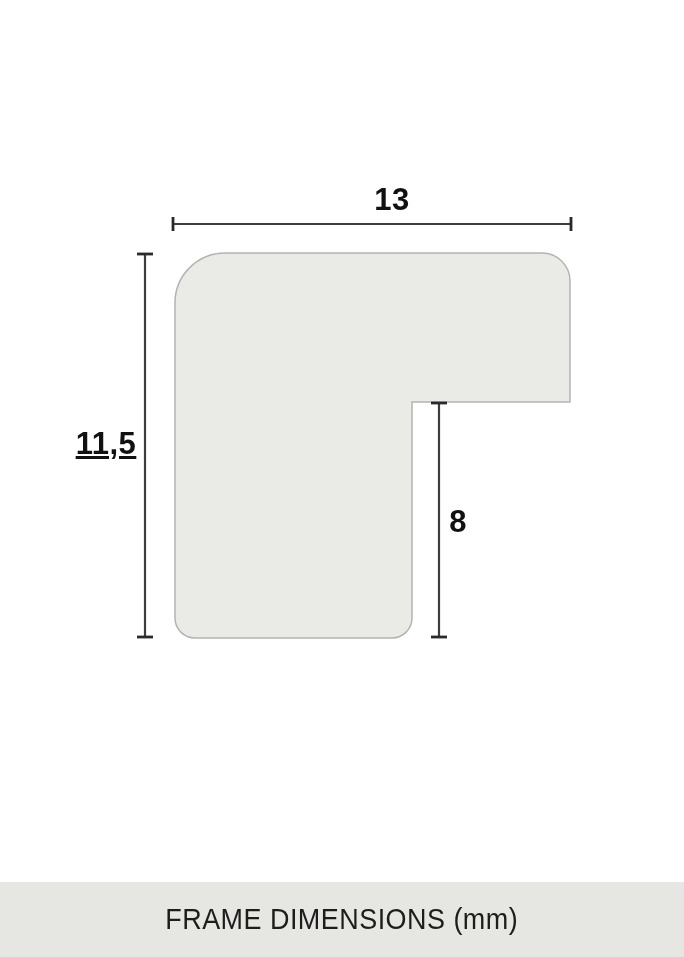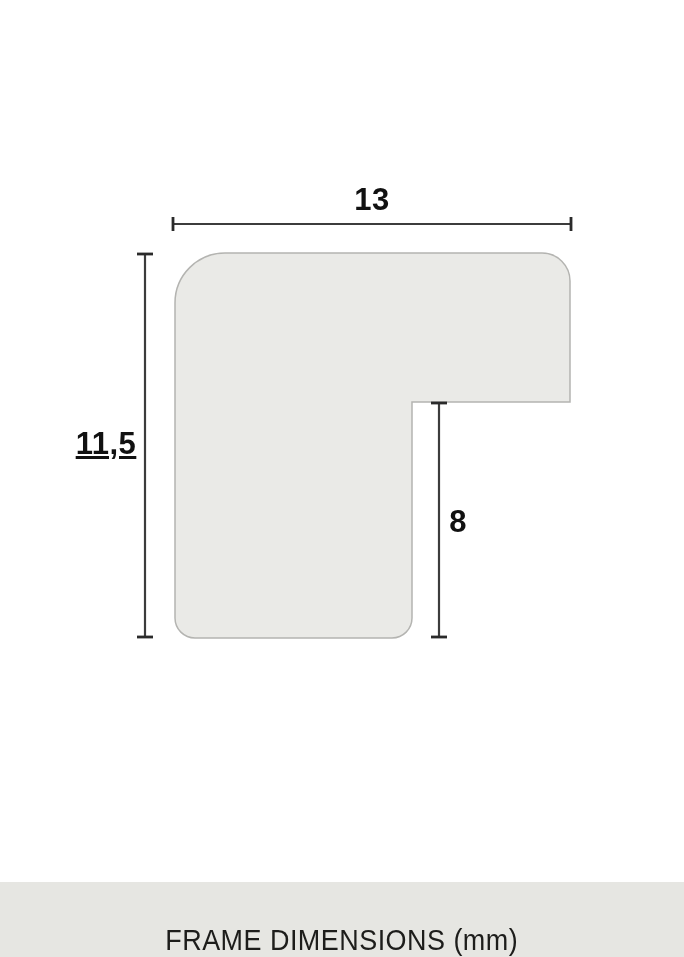--- a/index.html
+++ b/index.html
@@ -48,32 +48,32 @@
     position: absolute;
     width: 100px;
     text-align: center;
     font-size: 31px;
     font-weight: 700;
     line-height: 1;
     color: var(--label-color);
     letter-spacing: 0.5px;
     user-select: none;
   }
-  .label-width  { left: 322px; top: 184px; }
+  .label-width  { left: 342px; top: 184px; }
   .label-height { left: 56px;  top: 428px; text-decoration: underline; }
   .label-depth  { left: 408px; top: 506px; }
   .caption-bar {
     position: absolute;
     left: 0;
     bottom: 0;
     width: 684px;
     height: 75px;
     background: var(--footer-bg);
     display: flex;
-    align-items: flex-end;
+    align-items: center;
     justify-content: center;
     margin-top: 24px;
   }
   .caption-text {
     font-size: 29px;
     font-weight: 400;
     color: var(--footer-text);
     letter-spacing: 0.5px;
     transform: scaleX(0.93);
     white-space: nowrap;

